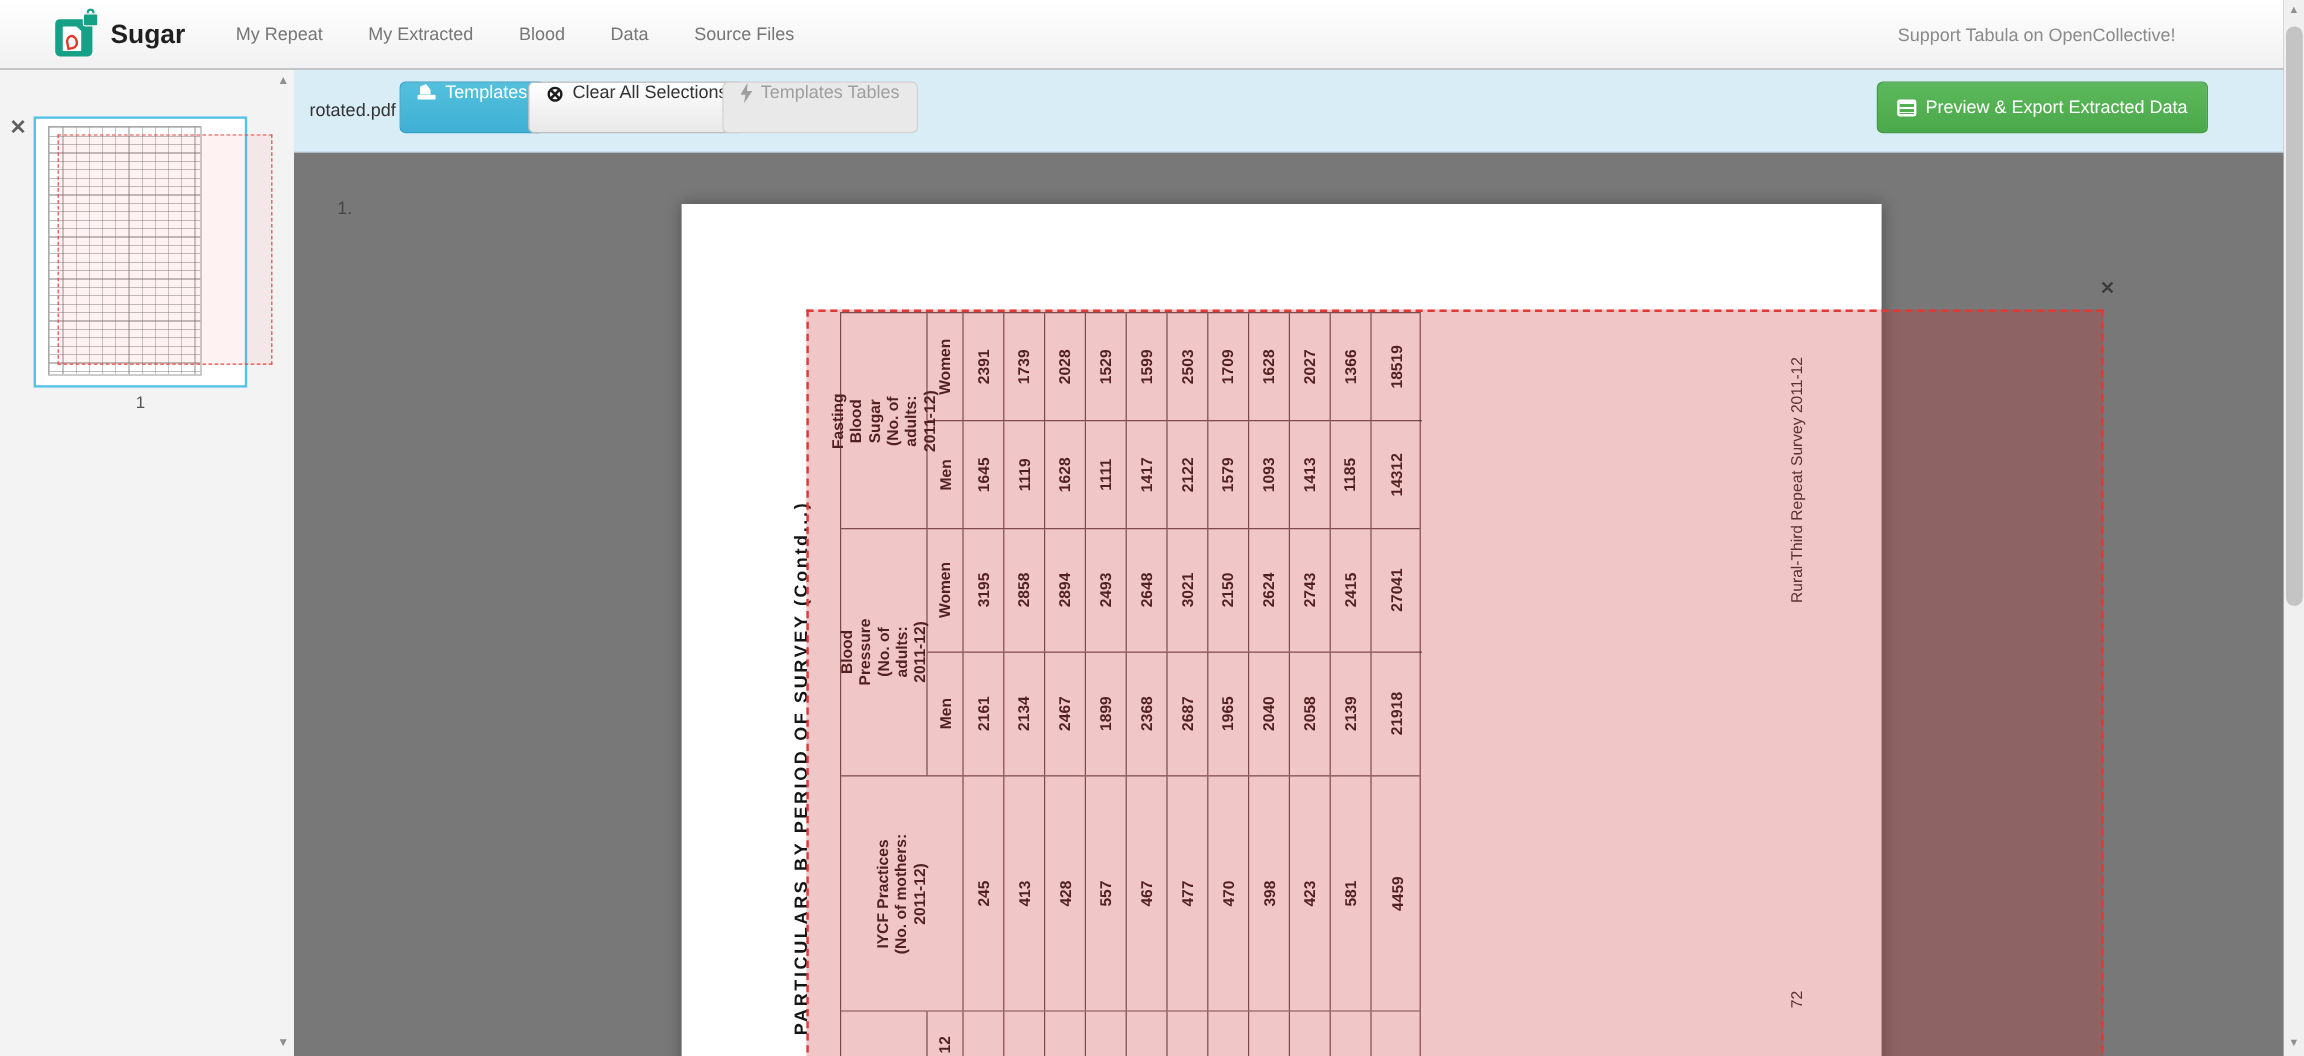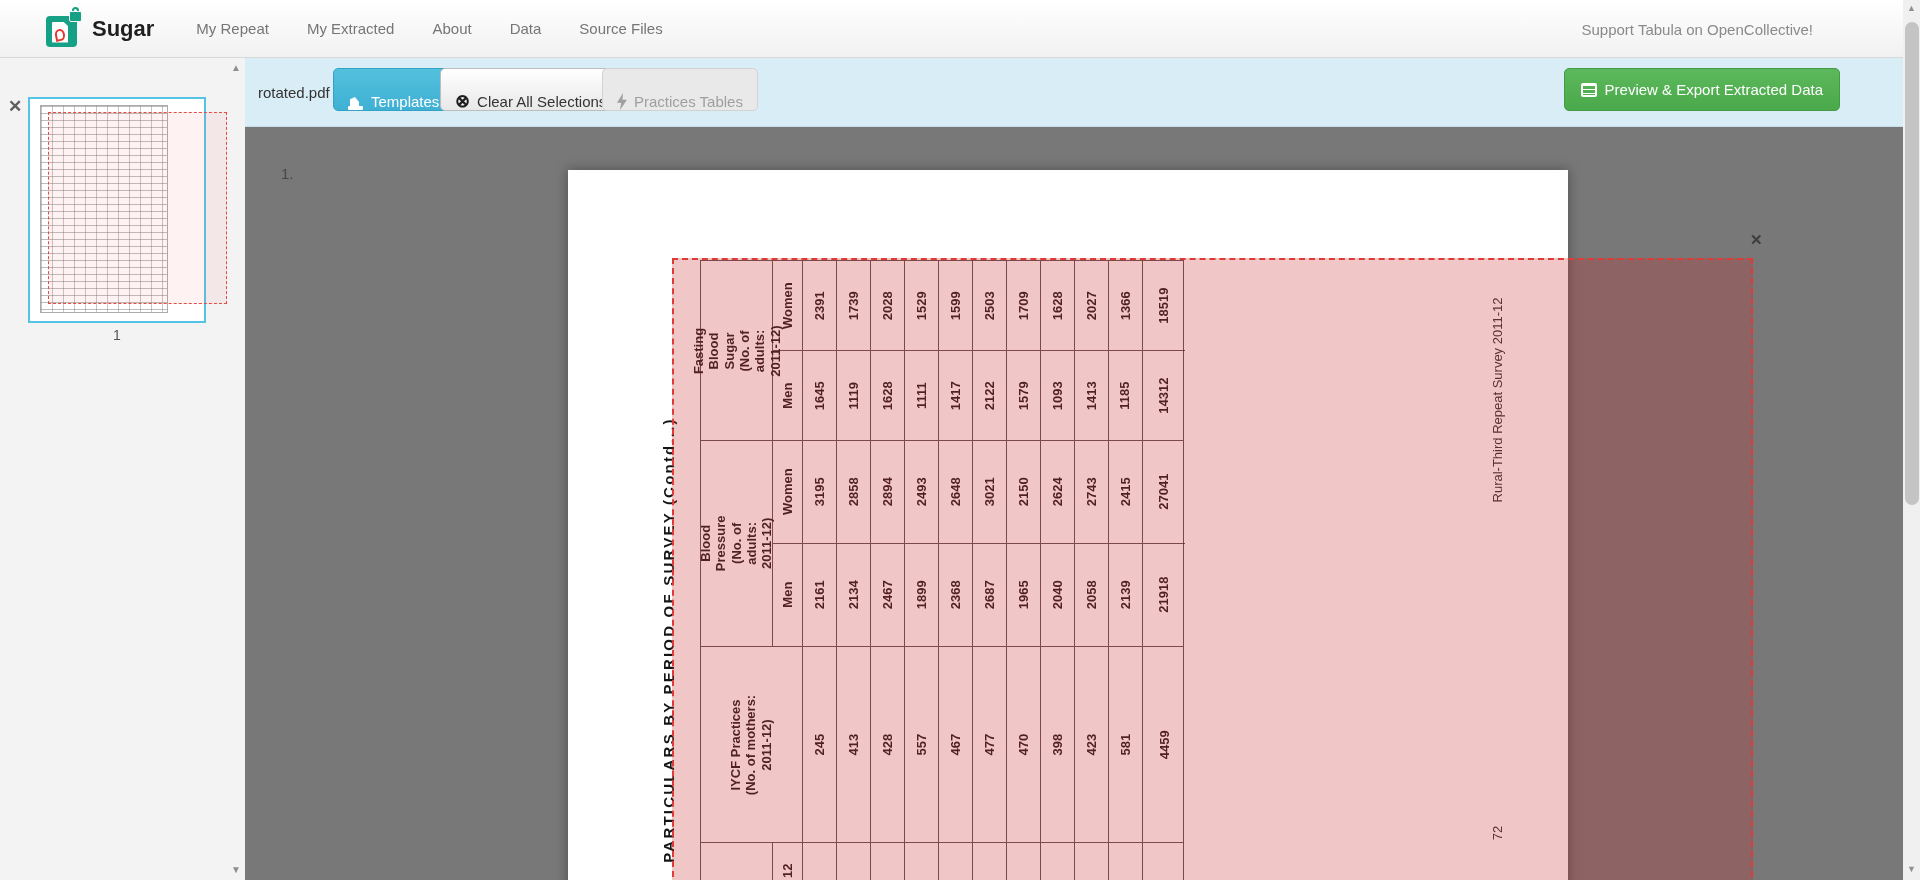--- a/index.html
+++ b/index.html
@@ -20,21 +20,21 @@
   .logo .lock{position:absolute;right:0;top:0;width:13px;height:11px;background:#16a085;border-radius:2px;border:1.5px solid #f4f4f4}
   .logo .shack{position:absolute;right:3px;top:-4px;width:7px;height:6px;border:2px solid #16a085;border-bottom:none;border-radius:4px 4px 0 0}
   .brand{font-size:22px;font-weight:700;color:#1f1f1f;margin-left:10px}
   .navmenu{display:flex;gap:38px;margin-left:42px}
   .navmenu span{font-size:15px;color:#767676;cursor:pointer}
   .support{position:absolute;right:90px;top:0;height:58px;display:flex;align-items:center;font-size:15px;color:#8a8a8a;cursor:pointer}
 
   
   .toolbar{position:absolute;left:245px;top:58px;width:1658px;height:69px;background:#d9edf7;border-bottom:1px solid #c6dded;z-index:25}
   .filename{position:absolute;left:13px;top:0;height:69px;display:flex;align-items:center;font-size:15px;color:#333}
-  .btn{position:absolute;top:10px;height:43px;display:flex;align-items:flex-end;gap:7px;padding:0 14px;border-radius:5px;font-size:15px;cursor:pointer;white-space:nowrap}
+  .btn{position:absolute;top:10px;height:43px;display:flex;align-items:flex-start;gap:7px;padding:0 14px;border-radius:5px;font-size:15px;cursor:pointer;white-space:nowrap}
   .btn-templates{left:88px;background:linear-gradient(#53c0dd,#3fb0d4);border:1px solid #35a2c5;color:#fff}
   .btn-clear{left:195px;background:linear-gradient(#ffffff,#e8e8e8);border:1px solid #bdbdbd;color:#333}
   .btn-auto{left:357px;background:#e9e9e9;border:1px solid #d2d2d2;color:#9f9f9f;cursor:default}
   .btn-export{position:absolute;right:63px;top:10px;height:43px;display:flex;align-items:center;gap:8px;padding:0 16px;border-radius:5px;font-size:15px;background:linear-gradient(#5cb85c,#4aa94a);border:1px solid #459a45;color:#fff;cursor:pointer}
   .ic-templates{width:16px;height:14px;position:relative;flex:none}
   .ic-templates i{position:absolute;left:0;bottom:0;width:15px;height:4px;background:#fff;border-radius:1px}
   .ic-templates b{position:absolute;left:2px;bottom:4px;width:9px;height:9px;background:#fff;clip-path:polygon(0 100%,0 25%,55% 0,100% 55%,100% 100%)}
   .ic-clear{font-size:18px;line-height:1;color:#1c1c1c;font-weight:700}
   .ic-bolt{width:10px;height:17px;background:#9f9f9f;clip-path:polygon(60% 0,0 58%,42% 58%,30% 100%,100% 40%,55% 40%)}
   .ic-table{width:16px;height:14px;border:2px solid #fff;border-radius:2px;background:repeating-linear-gradient(to bottom,#fff 0 1.5px,transparent 1.5px 4px);flex:none}
@@ -99,21 +99,21 @@
       <div class="sq"></div>
         <div class="doc"></div>
         <div class="swirl"></div>
       <div class="shack"></div>
         <div class="lock"></div>
     </div>
     <div class="brand">Sugar</div>
     <div class="navmenu">
       <span>My Repeat</span>
       <span>My Extracted</span>
-      <span>About</span>
+      <span>Blood</span>
       <span>Data</span>
       <span>Source Files</span>
     </div>
     <div class="support">Support Tabula on OpenCollective!</div>
   </div>
 
   <div class="toolbar">
     <div class="filename">rotated.pdf</div>
     <div class="btn btn-templates">
       <span class="ic-templates">
@@ -121,21 +121,21 @@
           <b></b>
         </span>
       <span>Templates</span>
     </div>
     <div class="btn btn-clear">
       <span class="ic-clear">⊗</span>
       <span>Clear All Selections</span>
     </div>
     <div class="btn btn-auto">
       <span class="ic-bolt"></span>
-      <span>Practices Tables</span>
+      <span>Templates Tables</span>
     </div>
     <div class="btn-export">
       <span class="ic-table"></span>
       <span>Preview &amp; Export Extracted Data</span>
     </div>
   </div>
 
   <div class="sidebar">
     <div class="file-remove">✕</div>
     <div class="thumbbox">

